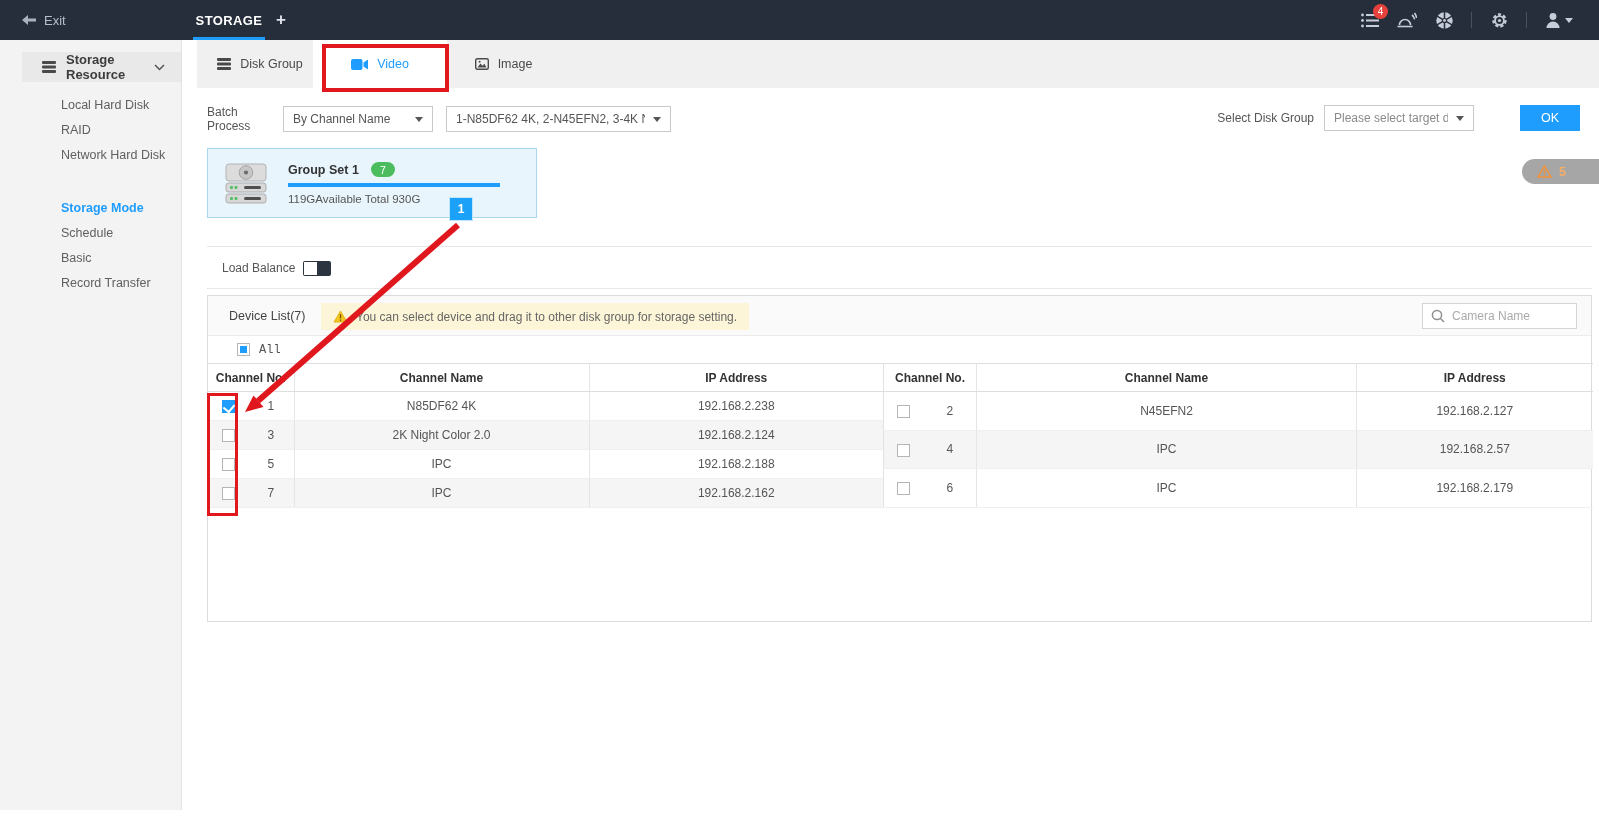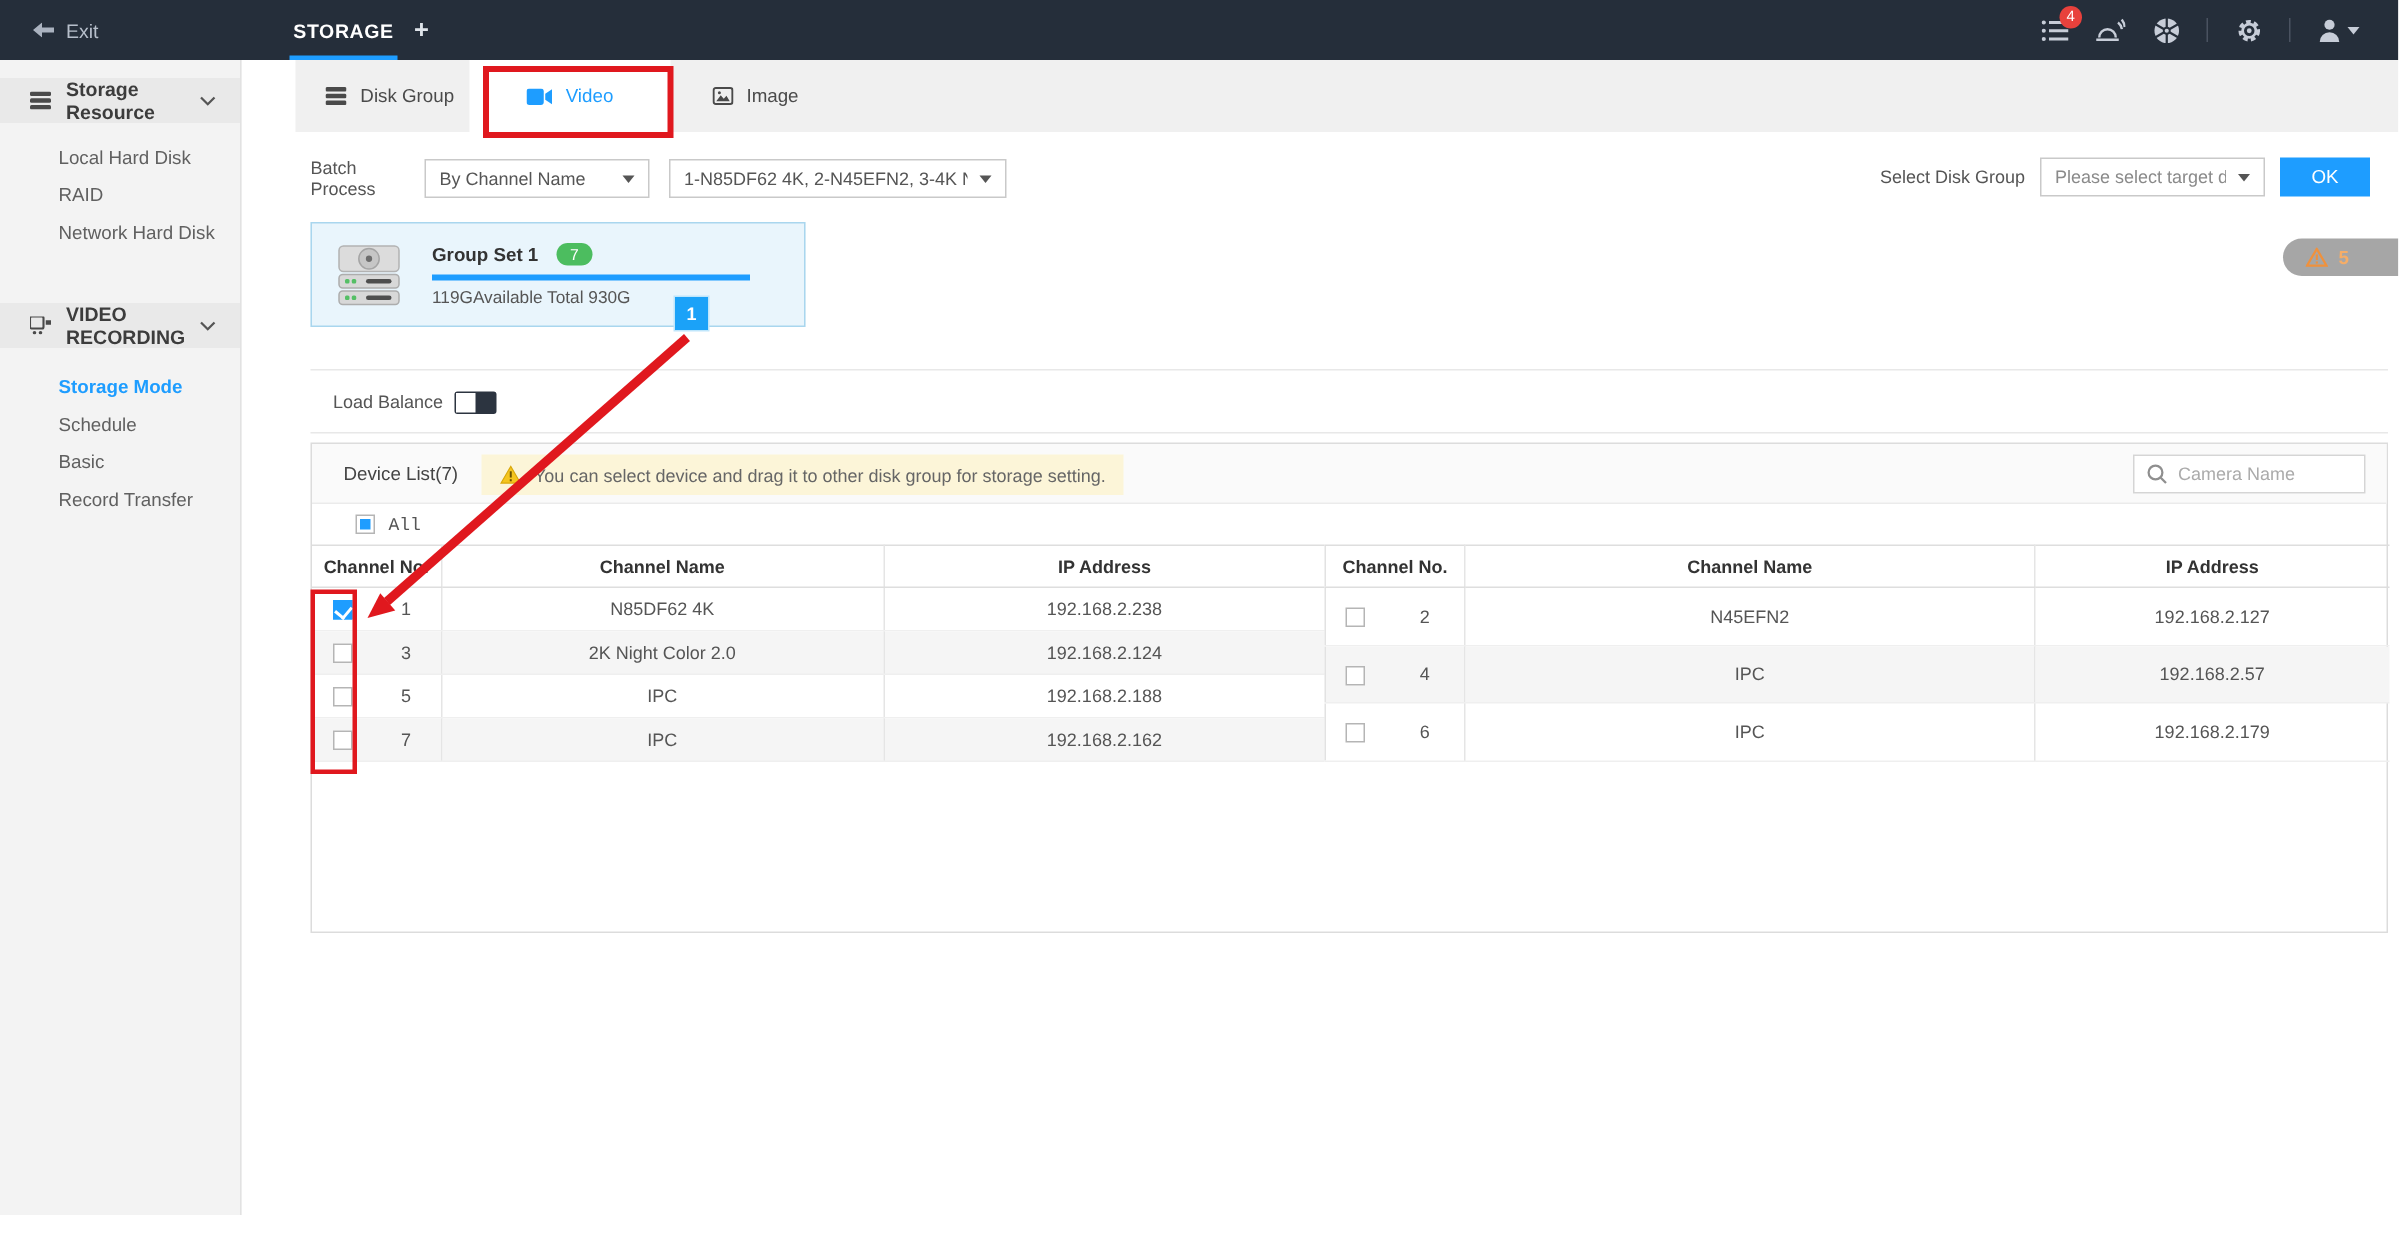--- a/index.html
+++ b/index.html
@@ -12,21 +12,21 @@
   .win-tab { position:absolute; left:193px; top:0; width:72px; height:40px; display:flex; align-items:center; justify-content:center; color:#fff; font-size:13px; font-weight:bold; letter-spacing:.4px; }
   .win-tab-underline { position:absolute; left:193px; bottom:0; width:72px; height:3px; background:#1e9dff; }
   .add-tab { position:absolute; left:276px; top:0; height:40px; display:flex; align-items:center; color:#dfe4ea; font-size:17px; font-weight:bold; }
   .topbar-icons { position:absolute; right:25px; top:0; height:40px; display:flex; align-items:center; gap:17px; }
   .tb-icon { position:relative; width:20px; height:20px; display:flex; align-items:center; justify-content:center; cursor:pointer; }
   .tb-sep { width:1px; height:16px; background:#4a5260; }
   .tb-badge { position:absolute; top:-6px; right:-8px; min-width:15px; height:15px; border-radius:8px; background:#e8413c; color:#fff; font-size:10px; display:flex; align-items:center; justify-content:center; padding:0 3px; }
   .user-caret { width:0; height:0; border-left:4px solid transparent; border-right:4px solid transparent; border-top:5px solid #c7cdd8; margin-left:4px; }
 
   
-  .sidebar { position:absolute; left:0; top:40px; width:161px; bottom:16px; background:#f3f3f3; border-right:1px solid #e2e2e2; }
+  .sidebar { position:absolute; left:0; top:40px; width:182px; bottom:16px; background:#f3f3f3; border-right:1px solid #e2e2e2;padding-left:22px; }
   .side-header { height:30px; margin-top:12px; background:#e9e9e9; display:flex; align-items:center; padding:0 16px 0 20px; cursor:pointer; }
   .side-header .sh-title { font-size:13px; color:#3c3c3c; font-weight:bold; margin-left:10px; flex:1; }
   .side-items { padding:11px 0 14px 0; }
   .side-item { height:25px; line-height:25px; padding-left:39px; font-size:12.5px; color:#606060; cursor:pointer; }
   .side-item.active { color:#1e9dff; font-weight:bold; }
 
   
   .tabbar { position:absolute; left:197px; top:40px; right:0; height:48px; background:#f0f0f0; display:flex; padding-left:10px; }
   .tab { height:48px; display:flex; align-items:center; justify-content:center; gap:9px; font-size:12.5px; color:#4a4a4a; cursor:pointer; }
   .tab.t1 { width:106px; } .tab.t2 { width:134px; } .tab.t3 { width:113px; }
@@ -39,21 +39,21 @@
   .tl-label { font-size:12px; color:#555; width:76px; }
   .select { height:26px; border:1px solid #c9c9c9; background:#fff; display:flex; align-items:center; justify-content:space-between; padding:12px 9px; font-size:12px; color:#555; cursor:pointer; }
   .sel-mode { width:150px; margin-right:13px; }
   .sel-channels { width:225px; }
   .caret { width:0; height:0; border-left:4px solid transparent; border-right:4px solid transparent; border-top:5px solid #555; margin-left:8px; flex:none; }
   .sel-text { white-space:nowrap; overflow:hidden; }
 
   .toolbar-right { position:absolute; right:19px; top:17px; display:flex; align-items:center; gap:10px; }
   .tr-label { font-size:12px; color:#555; }
   .sel-disk { width:150px; color:#8a8a8a; }
-  .ok-btn { width:60px; height:26px; background:#1e9dff; color:#fff; font-size:12.5px; border:none; cursor:pointer; display:flex; align-items:center; justify-content:center; }
+  .ok-btn { width:60px; height:26px; background:#1e9dff; color:#fff; font-size:12.5px; border:none; cursor:pointer; display:flex; align-items:center; justify-content:center;margin-left:36px; }
 
   .group-card { position:absolute; left:10px; top:60px; width:330px; height:70px; background:#e9f5fc; border:1px solid #a9d6ee; cursor:pointer; }
   .gc-icon { position:absolute; left:13px; top:14px; }
   .gc-title-row { position:absolute; left:80px; top:13px; display:flex; align-items:center; gap:12px; }
   .gc-title { font-size:12.5px; color:#333; font-weight:bold; }
   .gc-badge { min-width:24px; height:15px; border-radius:8px; background:#4cbd5f; color:#fff; font-size:10.5px; display:flex; align-items:center; justify-content:center; padding:0 5px; }
   .gc-bar { position:absolute; left:80px; top:34px; width:212px; height:4px; background:#1e9dff; }
   .gc-cap { position:absolute; left:80px; top:44px; font-size:11.5px; color:#555; }
   .drag-badge { position:absolute; left:253px; top:110px; width:22px; height:22px; background:#1ba2f8; color:#fff; font-size:12px; font-weight:bold; display:flex; align-items:center; justify-content:center; box-shadow:0 0 0 1px #bfe6fb; z-index:20; }
 
@@ -186,32 +186,20 @@
       </svg>
       <span class="sh-title">Storage Resource</span>
       <svg width="11" height="7" viewBox="0 0 11 7">
           <polyline points="1,1 5.5,5.5 10,1" fill="none" stroke="#555" stroke-width="1.5"></polyline>
         </svg>
     </div>
     <div class="side-items">
       <div class="side-item">Local Hard Disk</div>
       <div class="side-item">RAID</div>
       <div class="side-item">Network Hard Disk</div>
-    </div>
-    <div class="side-header" style="margin-top:20px;">
-      <svg width="14" height="12" viewBox="0 0 14 12">
-        <rect x="0" y="0" width="9" height="8" rx="1" fill="none" stroke="#4a4a4a" stroke-width="1.4"></rect>
-        <circle cx="3" cy="10.8" r="1.2" fill="#4a4a4a"></circle>
-          <circle cx="7" cy="10.8" r="1.2" fill="#4a4a4a"></circle>
-        <rect x="10.5" y="2.5" width="3.5" height="3" fill="#4a4a4a"></rect>
-      </svg>
-      <span class="sh-title">VIDEO RECORDING</span>
-      <svg width="11" height="7" viewBox="0 0 11 7">
-          <polyline points="1,1 5.5,5.5 10,1" fill="none" stroke="#555" stroke-width="1.5"></polyline>
-        </svg>
     </div>
     <div class="side-items" style="padding-top:14px;">
       <div class="side-item active">Storage Mode</div>
       <div class="side-item">Schedule</div>
       <div class="side-item">Basic</div>
       <div class="side-item">Record Transfer</div>
     </div>
   </div>
 
   <div class="tabbar">

